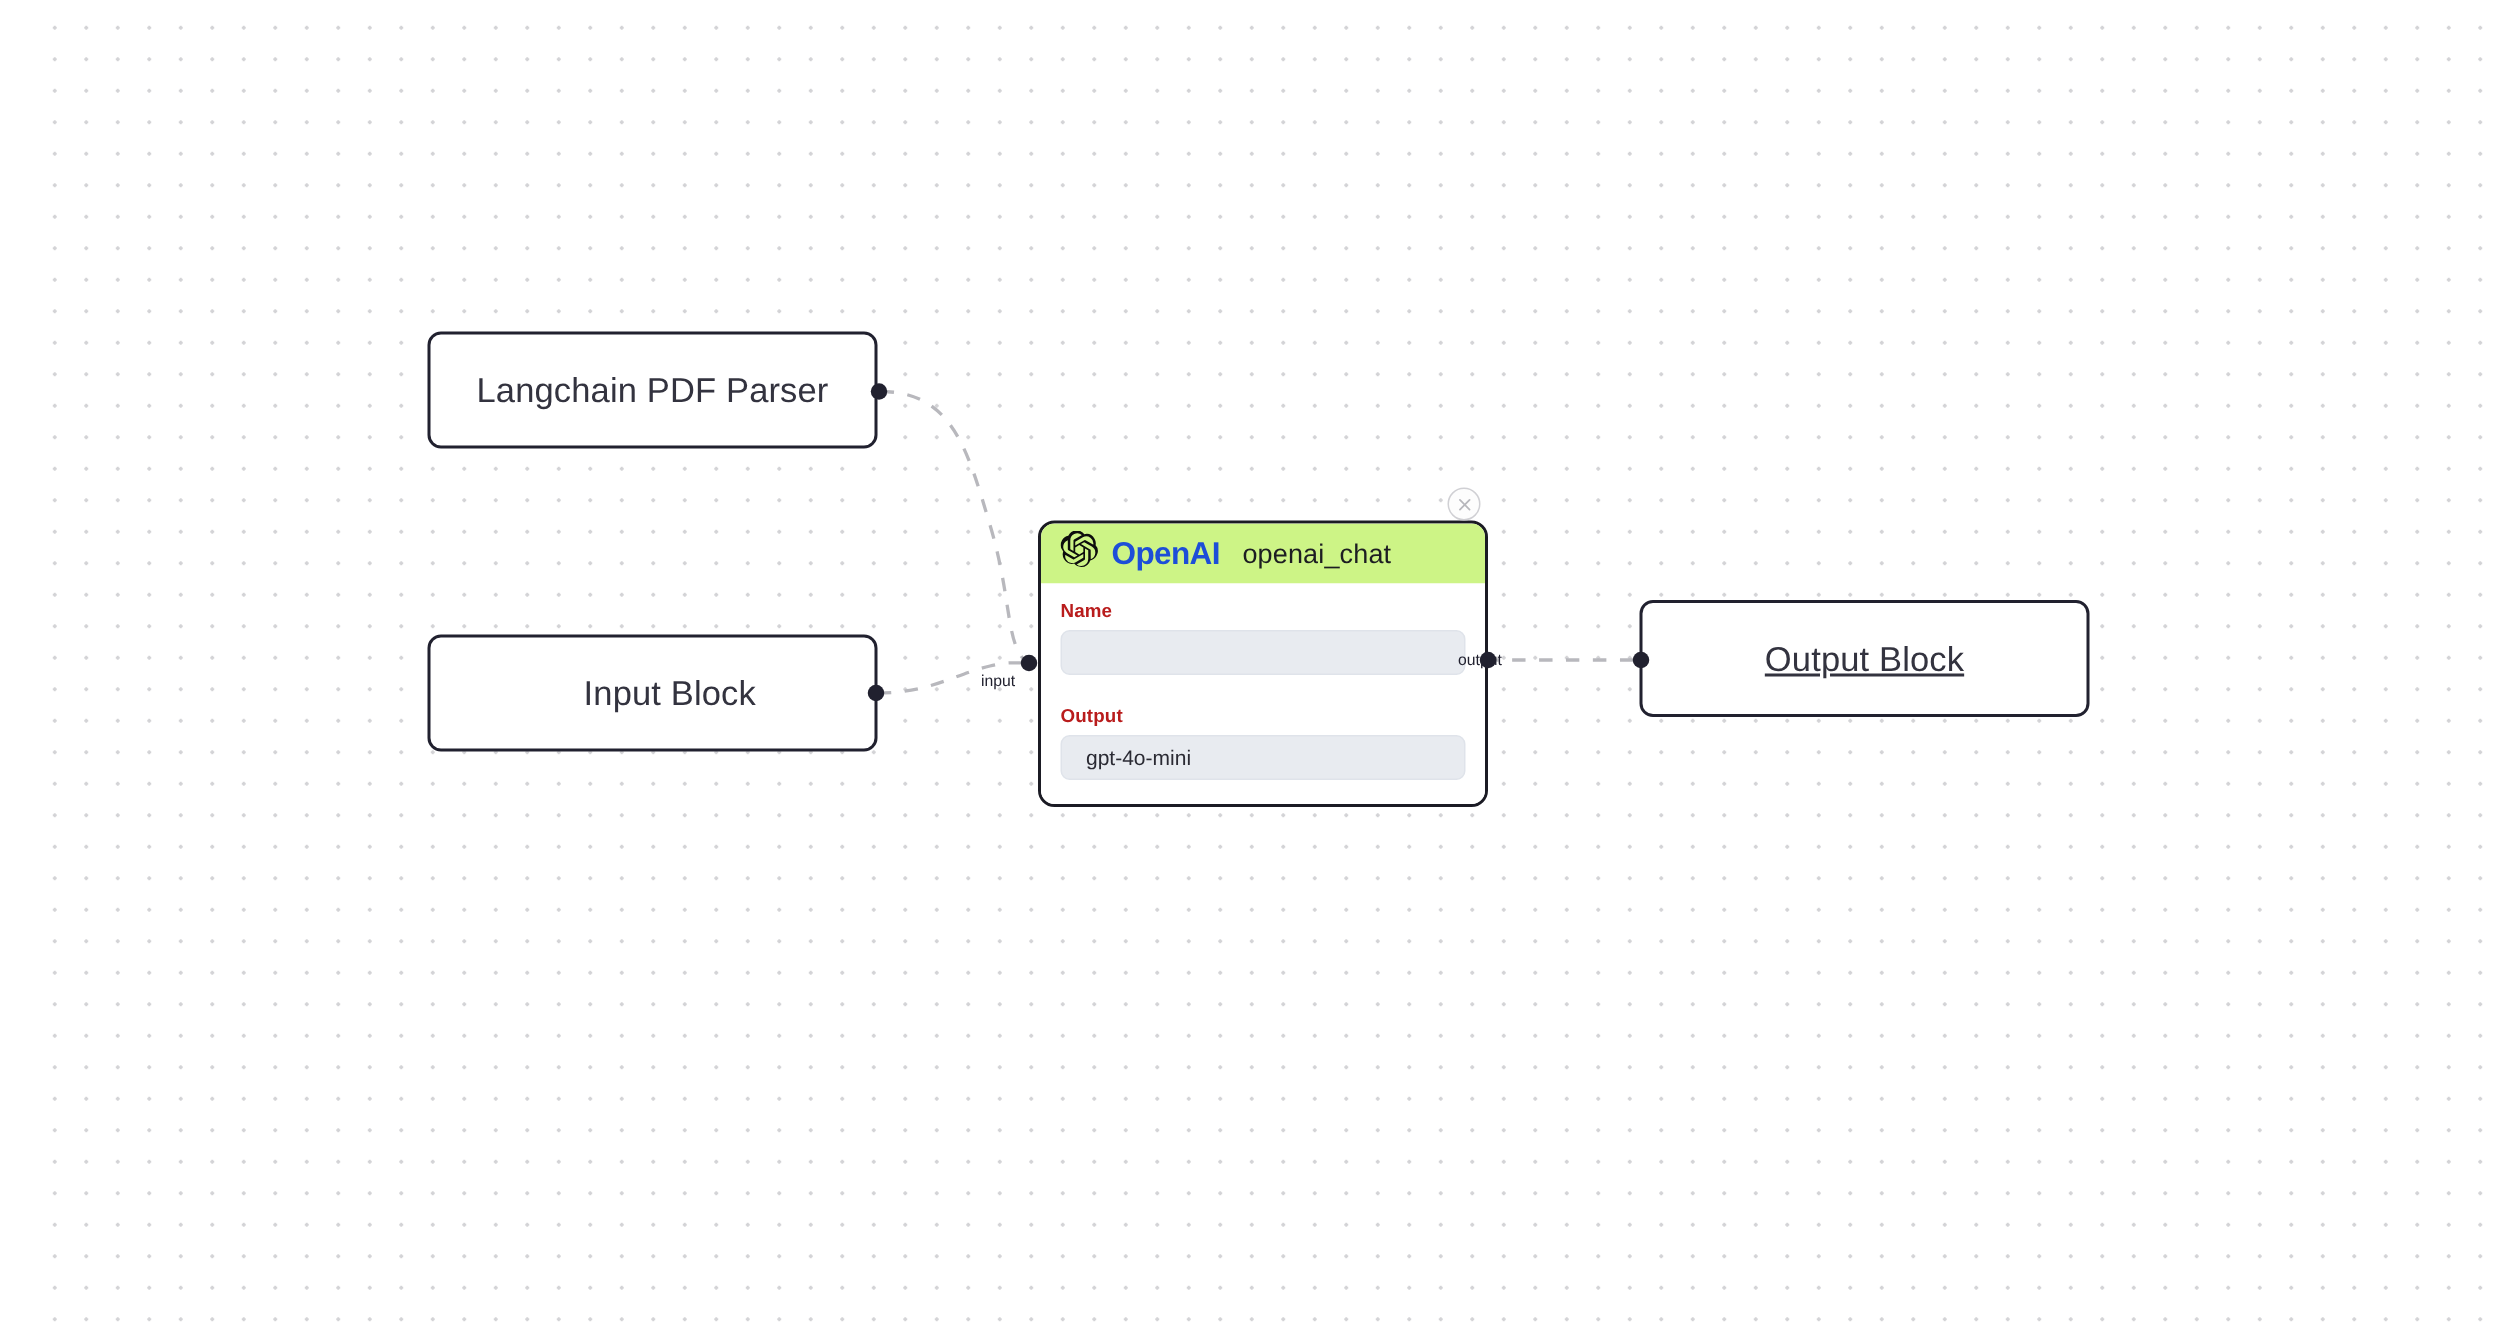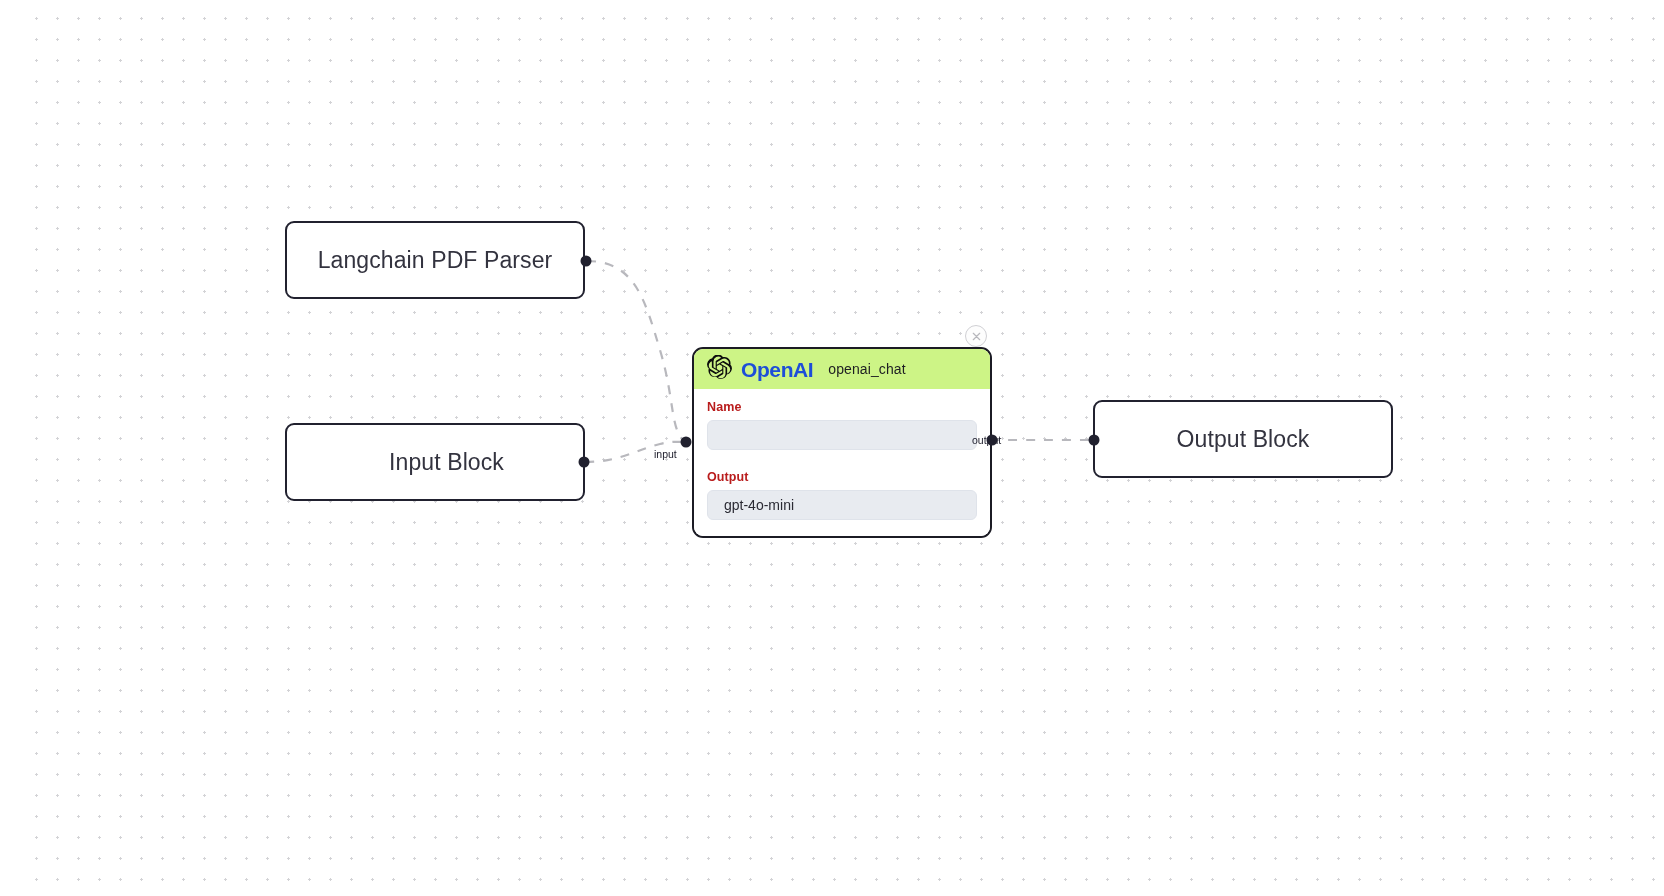--- a/index.html
+++ b/index.html
@@ -49,21 +49,21 @@
     color: #33333f;
     font-size: 23px;
     letter-spacing: .1px;
   }
   .block .block-label {
     white-space: nowrap;
   }
 
   #block-pdf   { left: 265px; top: 221px; width: 300px; height: 78px; }
   #block-input { left: 265px; top: 423px; width: 300px; height: 78px; padding-left: 23px; }
-  #block-output{ left: 1073px; top: 400px; width: 300px; height: 78px; }
+  #block-output{ left: 1073px; top: 400px; width: 300px; height: 78px; text-decoration: underline; }
 
   
   .handle {
     position: absolute;
     width: 11px;
     height: 11px;
     border-radius: 50%;
     background: #21212f;
     transform: translate(-50%, -50%);
   }
@@ -97,21 +97,21 @@
     gap: 9px;
   }
   #openai-header .brand {
     font-size: 21px;
     font-weight: bold;
     color: #1d4ed8;
     letter-spacing: -.4px;
     line-height: 1;
   }
   #openai-header .subtitle {
-    font-size: 14px;
+    font-size: 18px;
     color: #1d1d22;
     letter-spacing: .1px;
     margin-left: 6px;
   }
   .oai-logo { display: block; }
 
   #openai-body {
     padding: 11px 13px 16px 13px;
     background: #fff;
   }

